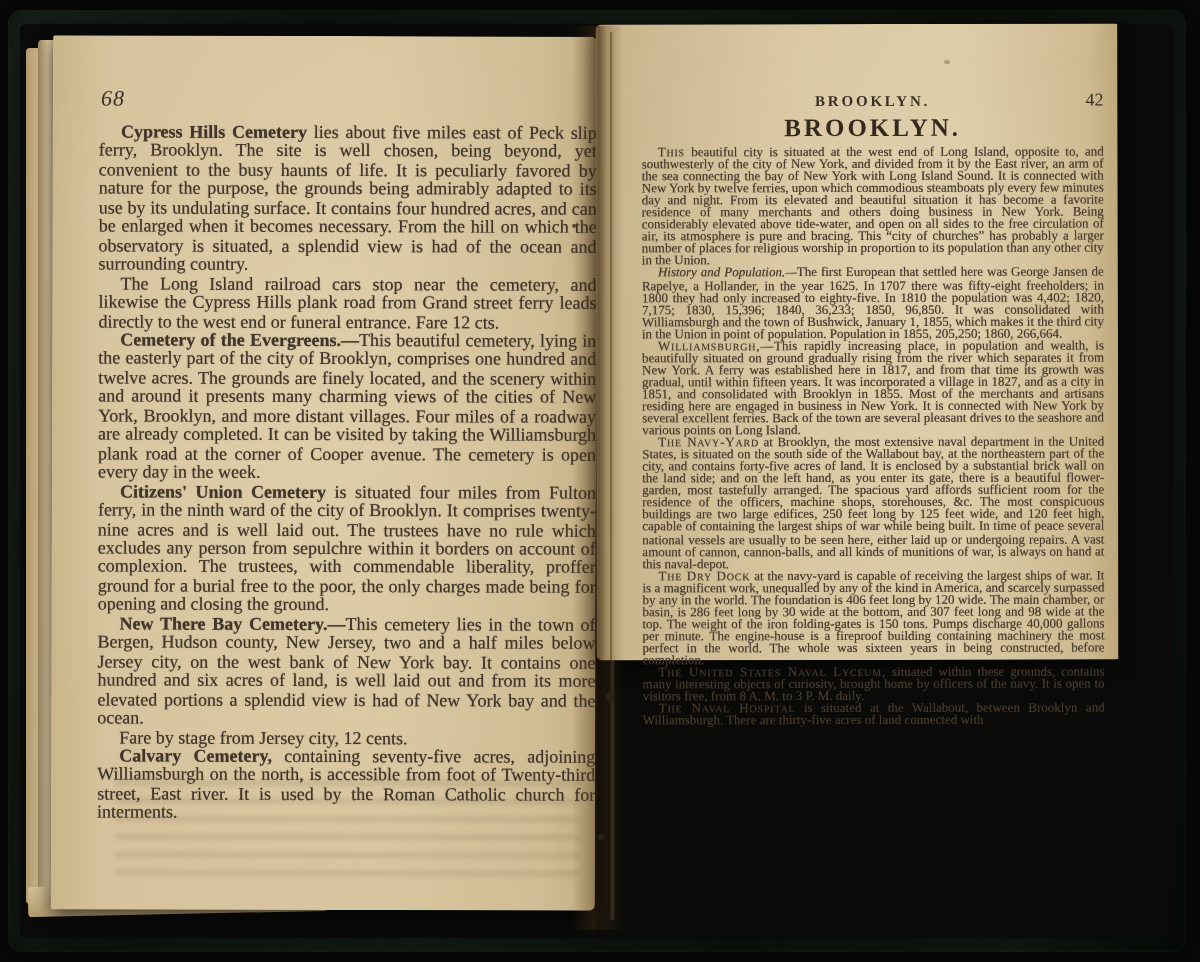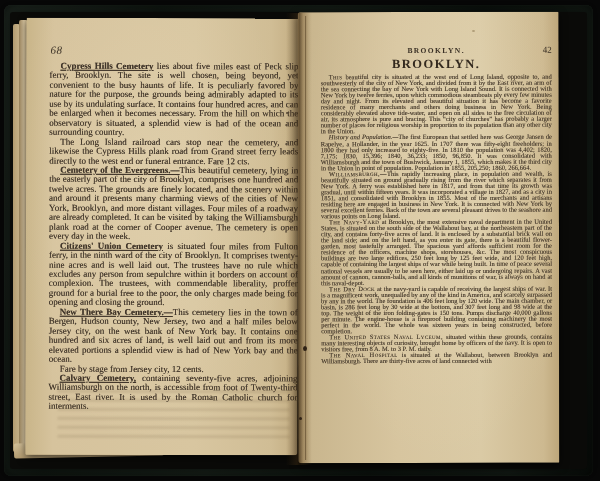--- a/index.html
+++ b/index.html
@@ -34,21 +34,21 @@
   .page{position:absolute;box-shadow:0 3px 9px rgba(0,0,0,.65);}
   .page-left{
     left:26px;top:18px;width:272px;height:437px;
     background:
       radial-gradient(ellipse at 45% 40%, rgba(255,245,220,.18), rgba(0,0,0,0) 70%),
       linear-gradient(to right,#c9b589 0%,#d6c39d 10%,#d8c6a0 62%,#d0bd95 90%,#c3ad82 100%);
     transform:rotate(.15deg);
     border-radius:1px 3px 3px 1px;
   }
   .page-right{
-    left:298px;top:12px;width:261px;height:451px;
+    left:298px;top:12px;width:261px;height:318px;
     background:
       radial-gradient(ellipse at 55% 35%, rgba(255,246,222,.16), rgba(0,0,0,0) 72%),
       linear-gradient(to right,#ab placeholder, #fff);
     background:
       radial-gradient(ellipse at 55% 35%, rgba(255,246,222,.16), rgba(0,0,0,0) 72%),
       linear-gradient(to right,#a98f63 0%,#c9b68e 5%,#d7c59f 38%,#dacaa5 70%,#cdb990 94%,#bda67a 100%);
     transform:rotate(-.1deg);
     border-radius:3px 1px 1px 3px;
   }
   
@@ -83,21 +83,21 @@
   .pr-main-title{
     position:absolute;left:23px;top:45px;width:231px;text-align:center;
     font-size:12.5px;font-weight:bold;letter-spacing:1.5px;color:#33291e;
   }
   .pr-body{
     position:absolute;left:23px;top:62px;width:231px;
     font-size:6.5px;line-height:6.05px;text-align:justify;color:#473b2d;
     text-shadow:0 0 .4px rgba(70,58,44,.65);
   }
   .pr-body .para{text-indent:8px;}
-  .lead.bold{font-weight:bold;text-decoration:underline;}
+  .lead.bold{font-weight:bold;}
   .lead.italic{font-style:italic;}
   .lead.smallcaps{font-variant:small-caps;letter-spacing:.4px;}
   
   .ghost{
     position:absolute;left:32px;top:372px;width:232px;height:48px;opacity:.14;
     background:repeating-linear-gradient(to bottom,rgba(80,60,35,.85) 0 3px,rgba(0,0,0,0) 3px 9px);
     filter:blur(1px);
   }
   
   .speck{position:absolute;border-radius:50%;background:#2e2115;z-index:7;}

